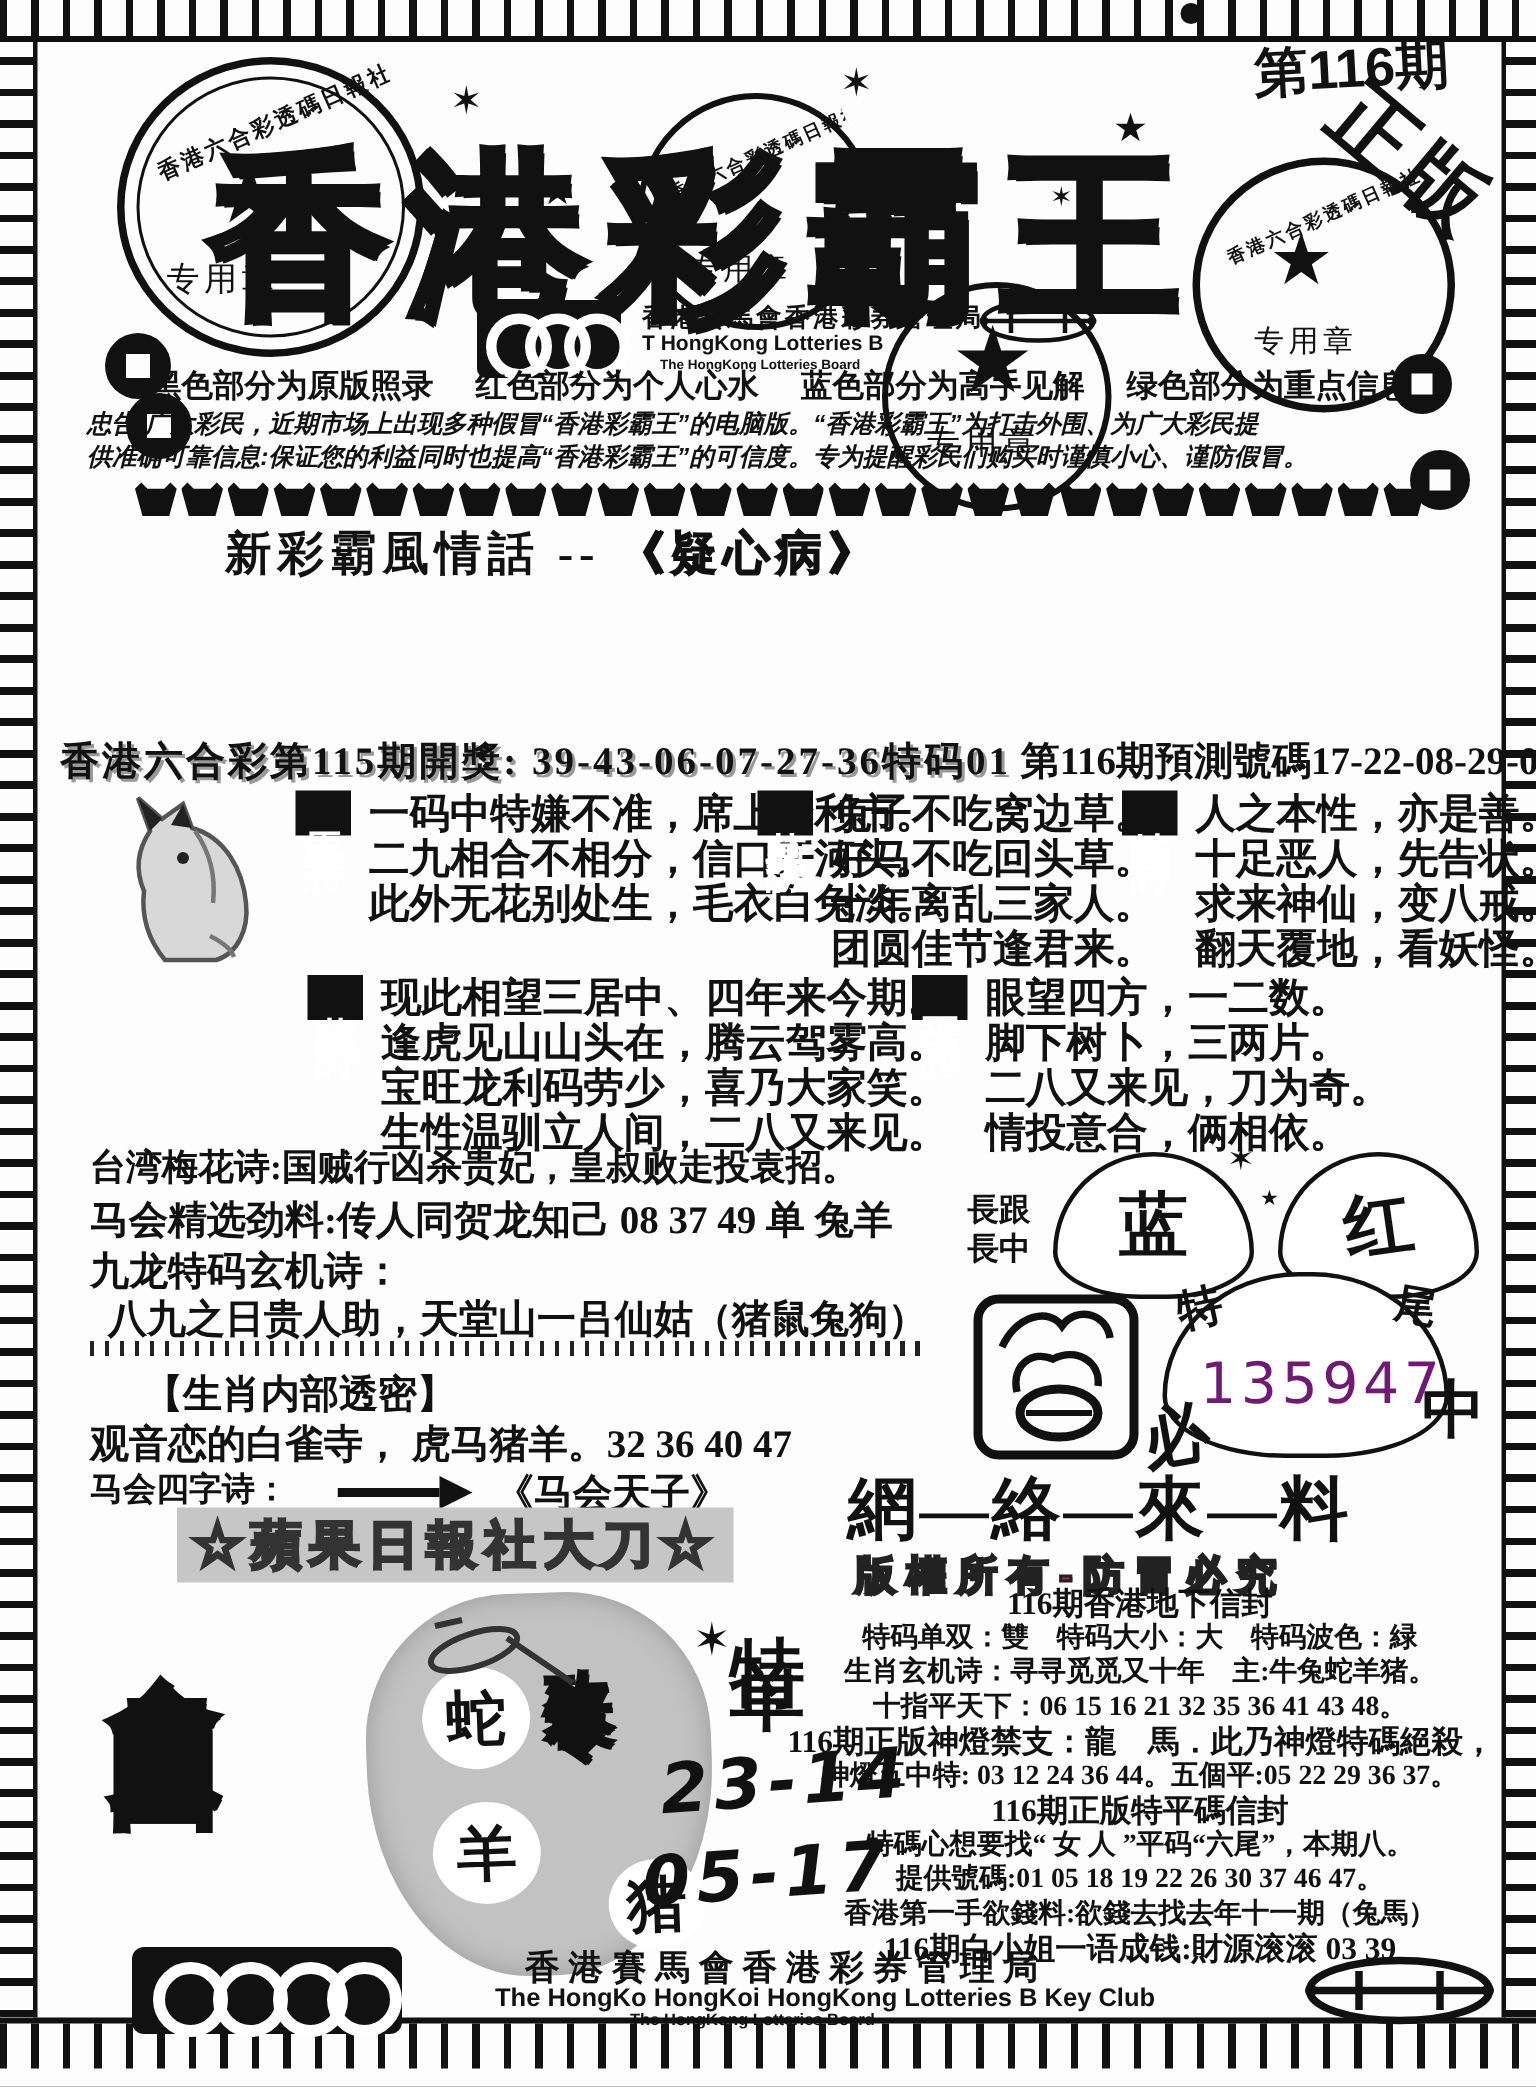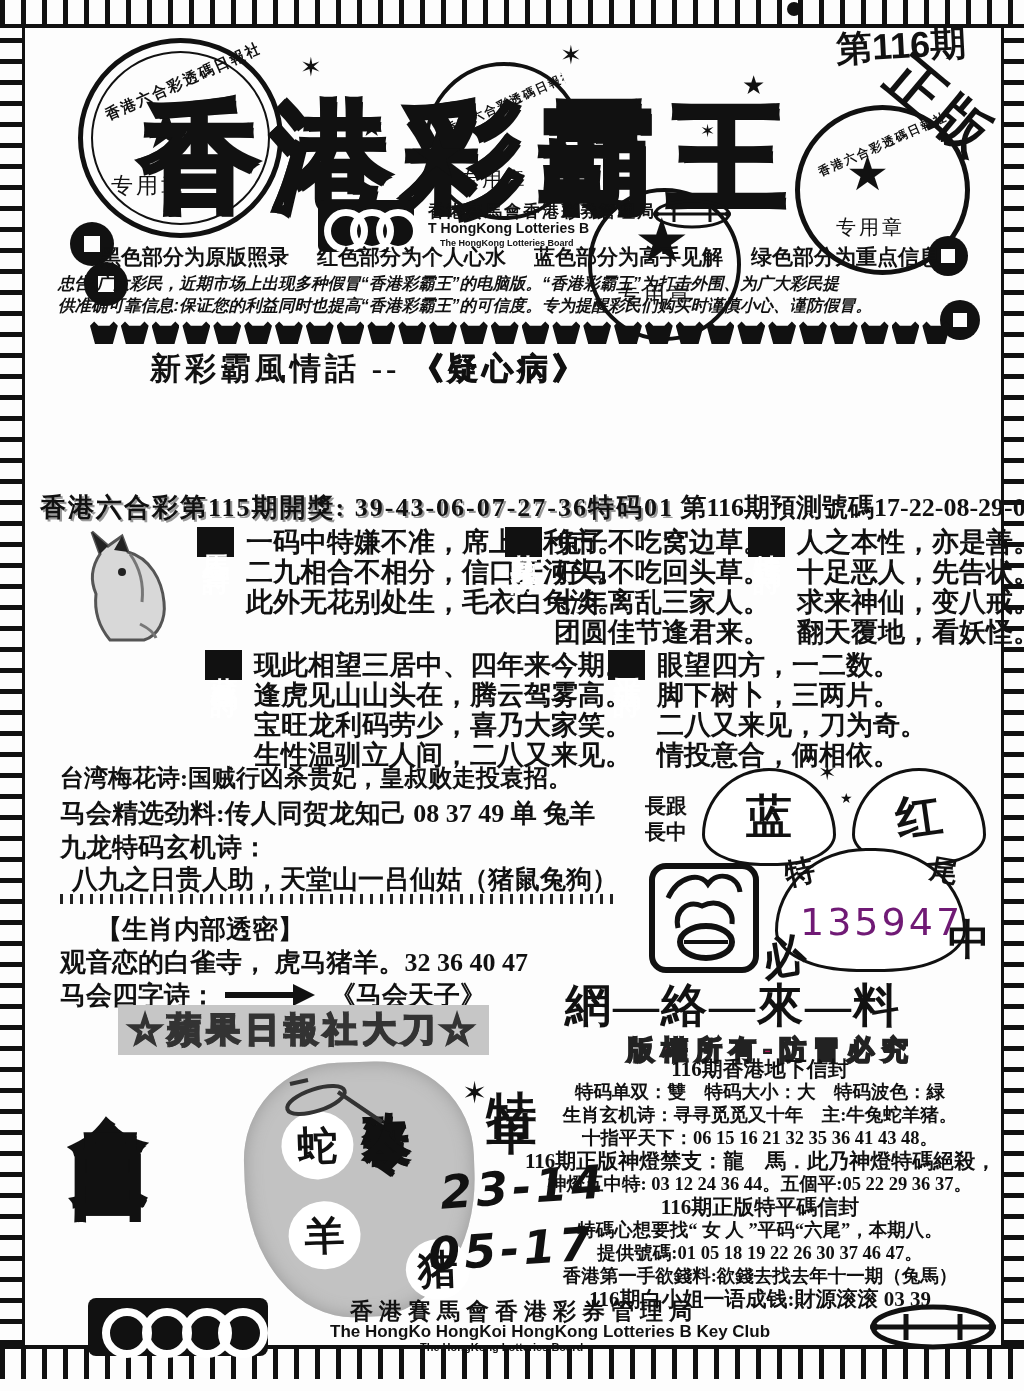--- a/index.html
+++ b/index.html
@@ -65,21 +65,21 @@
   .lc{font-weight:bold;font-family:"Liberation Serif",serif;white-space:nowrap;}
   .chain{left:60px;top:894px;width:560px;height:10px;
      background:repeating-linear-gradient(90deg,#222 0 3px,transparent 3px 10px);}
   .apple{left:118px;top:1005px;background:#c6c6c6;padding:2px 10px;font-size:34px;font-weight:bold;
      letter-spacing:5px;color:#efefef;-webkit-text-stroke:2px #333;text-shadow:1px 1px 0 #333;}
   
   .cloud{border:3px solid #111;background:#fff;border-radius:55% 55% 48% 48%/75% 75% 35% 35%;}
   .cloud-ch{font-size:46px;font-weight:bold;font-family:"Liberation Serif",serif;}
   .wangluo{left:565px;top:975px;font-size:46px;font-weight:bold;letter-spacing:2px;
      font-family:"Liberation Serif",serif;white-space:nowrap;}
-  .copyright{left:627px;top:1032px;font-size:27px;font-weight:bold;letter-spacing:7px;color:#be185d;
+  .copyright{left:570px;top:1032px;font-size:27px;font-weight:bold;letter-spacing:7px;color:#be185d;
      -webkit-text-stroke:2px #222;text-shadow:1px 1px 0 #222;white-space:nowrap;}
   
   .br{left:525px;top:1058px;width:470px;font-weight:bold;font-family:"Liberation Serif",serif;text-align:center;}
   .br div{white-space:nowrap;line-height:23px;}
   .br .big{font-size:21px;}
   .br .row{font-size:18.5px;}
   
   .member{left:72px;top:1058px;writing-mode:vertical-rl;text-orientation:upright;font-size:74px;
      font-weight:bold;color:#fff;-webkit-text-stroke:4px #111;text-shadow:2px 2px 0 #111;
      line-height:1;letter-spacing:18px;font-family:"Liberation Serif",serif;}
@@ -267,21 +267,21 @@
     <div>情投意合，俩相依。</div>
   </div>
 
   <div class="abs lc" style="left:60px;top:762px;font-size:24px;">台湾梅花诗:国贼行凶杀贵妃，皇叔败走投袁招。</div>
   <div class="abs lc" style="left:60px;top:796px;font-size:26px;">马会精选劲料:传人同贺龙知己 08 37 49 单 兔羊</div>
   <div class="abs lc" style="left:60px;top:830px;font-size:26px;">九龙特码玄机诗：</div>
   <div class="abs lc" style="left:72px;top:862px;font-size:26px;">八九之日贵人助，天堂山一吕仙姑（猪鼠兔狗）</div>
   <div class="abs chain"></div>
   <div class="abs lc" style="left:60px;top:912px;font-size:26px;margin-left:36px;">【生肖内部透密】</div>
   <div class="abs lc" style="left:60px;top:945px;font-size:26px;">观音恋的白雀寺， 虎马猪羊。32 36 40 47</div>
-  <div class="abs lc" style="left:60px;top:978px;font-size:26px;">马会四字诗：</div>
+  <div class="abs lc" style="left:60px;top:978px;font-size:22px;">马会四字诗：</div>
   <svg class="abs" style="left:225px;top:984px;" width="90" height="22">
     <line x1="0" y1="11" x2="68" y2="11" stroke="#111" stroke-width="6"></line>
     <polygon points="68,0 90,11 68,22" fill="#111"></polygon>
   </svg>
   <div class="abs lc" style="left:330px;top:978px;font-size:26px;">《马会天子》</div>
   <div class="abs apple">☆蘋果日報社大刀☆</div>
 
   <div class="abs lc" style="left:645px;top:793px;font-size:21px;line-height:26px;">
     <div>長跟</div>
     <div>長中</div>

